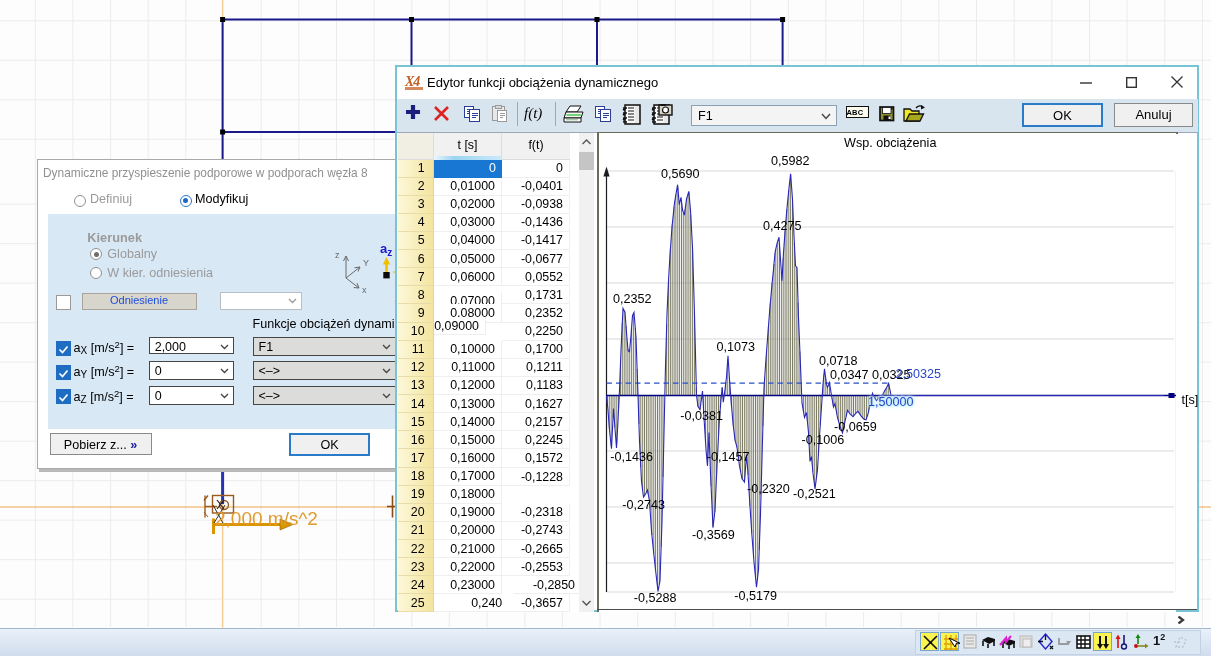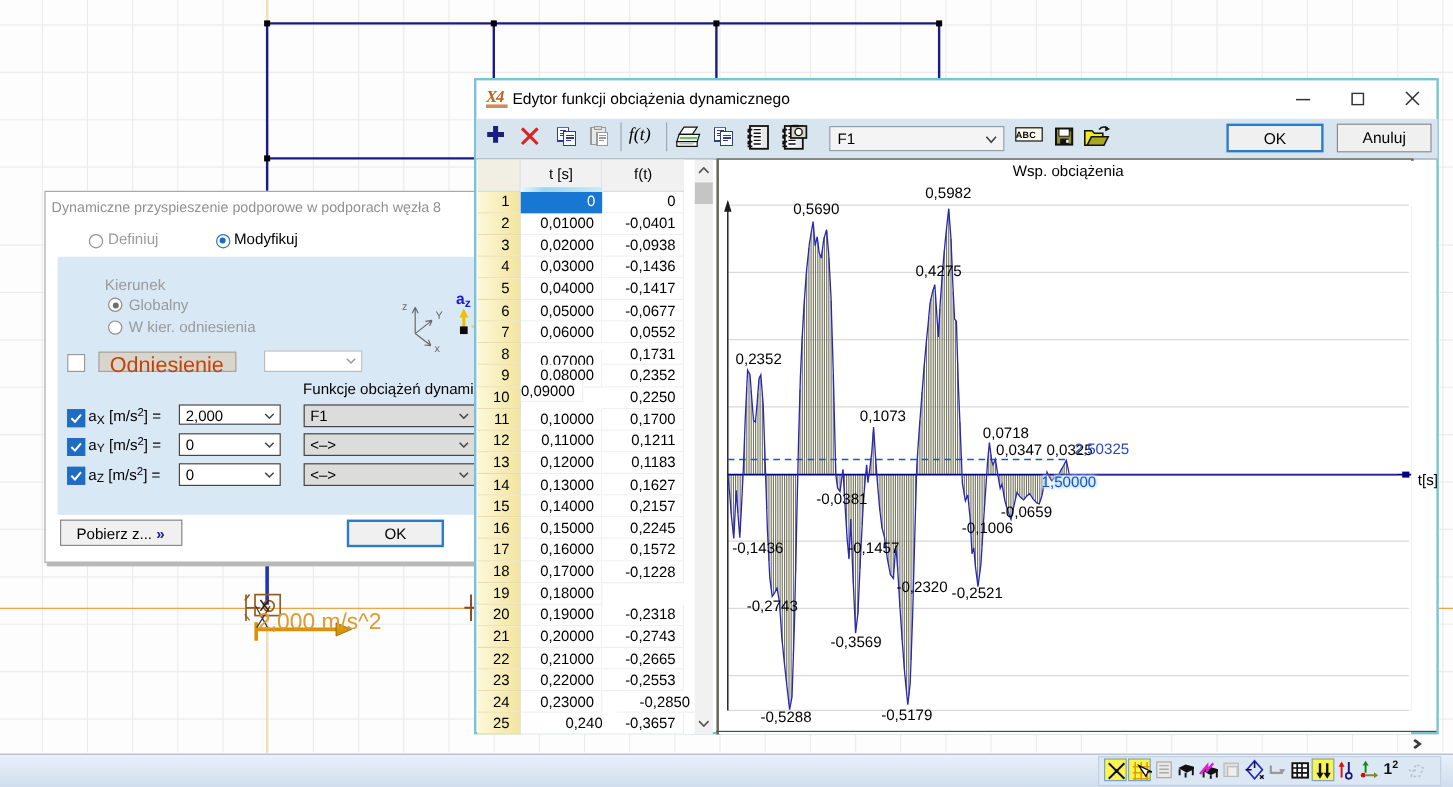--- a/index.html
+++ b/index.html
@@ -109,21 +109,21 @@
 
 <div class="abs" style="left:37px;top:159px;width:360px;height:308px;background:#fff;border:1px solid #a9a9a9;box-shadow:2px 3px 0 #b9b9b9">
  <div class="abs" style="left:5px;top:5.5px;font-size:11.9px;color:#909090;white-space:nowrap">Dynamiczne przyspieszenie podporowe w podporach węzła 8</div>
  <span class="abs" style="left:36px;top:34.5px;width:10px;height:10px;border-radius:50%;border:1px solid #8f8f8f;background:#fff"></span>
     <div class="abs" style="left:52px;top:31.5px;font-size:12.6px;color:#9a9a9a">Definiuj</div>
  <span class="abs" style="left:141.5px;top:34.5px;width:10px;height:10px;border-radius:50%;border:1px solid #2b78c8;background:#fff">
       <span style="position:absolute;left:2.5px;top:2.5px;width:5px;height:5px;border-radius:50%;background:#1b68c8"></span>
     </span>
     <div class="abs" style="left:157px;top:31.5px;font-size:12.6px;color:#000">Modyfikuj</div>
  <div class="abs" style="left:10px;top:53.5px;width:349px;height:215px;background:#d9e8f5"></div>
- <div class="abs" style="left:49.3px;top:69.6px;font-size:12.8px;font-weight:400;color:#9b9b9b">Kierunek</div>
+ <div class="abs" style="left:49.3px;top:69.6px;font-size:12.8px;font-weight:700;color:#9b9b9b">Kierunek</div>
  <span class="abs" style="left:52px;top:88px;width:10px;height:10px;border-radius:50%;border:1px solid #8f8f8f;background:#fff">
       <span style="position:absolute;left:2.5px;top:2.5px;width:5px;height:5px;border-radius:50%;background:#6e6e6e"></span>
     </span>
     <div class="abs" style="left:69.3px;top:87px;font-size:12.6px;color:#9a9a9a">Globalny</div>
  <span class="abs" style="left:52px;top:107px;width:10px;height:10px;border-radius:50%;border:1px solid #8f8f8f;background:#fff"></span>
     <div class="abs" style="left:69.3px;top:105.5px;font-size:12.6px;color:#9a9a9a">W kier. odniesienia</div>
  <svg class="abs" style="left:295px;top:84px" width="40" height="50" viewBox="0 0 40 50">
   <g stroke="#6a6a6a" stroke-width="1" fill="none">
    <path d="M13 34V12M13 12l-2.5 5M13 12l2.5 5"></path>
    <path d="M13 34L27 23M27 23l-5.5 .8M27 23l-2 4.5"></path>
@@ -134,21 +134,21 @@
   <text x="29" y="49" font-size="9" fill="#6a6a6a">x</text>
  </svg>
  <div class="abs" style="left:342px;top:81px;font:700 13px 'Liberation Sans';color:#1818cc">a<span style="font-size:10px;vertical-align:-3px">z</span></div>
  <svg class="abs" style="left:341px;top:96px" width="22" height="26" viewBox="0 0 22 26">
   <path d="M7.5 19V6" stroke="#f0c000" stroke-width="2.6"></path>
       <path d="M3.8 8.5L7.5 1l3.7 7.5z" fill="#f0c000"></path>
   <rect x="4.3" y="16" width="6.4" height="6.4" fill="#0a0a0a"></rect>
   <path d="M14 16c4 0 6 2.5 6 6" stroke="#e2cf60" stroke-width="2" fill="none"></path>
  </svg>
  <span class="abs" style="left:17.5px;top:134.5px;width:13px;height:13px;background:#fff;border:1px solid #9a9a9a"></span>
- <div class="abs" style="left:43.5px;top:132.5px;width:115px;height:17.5px;background:#d8d5cd;border:1px solid #a8a49a;box-sizing:border-box;text-align:center;font-size:18px;color:#c2410c;padding-top:0.5px">Odniesienie</div>
+ <div class="abs" style="left:43.5px;top:132.5px;width:115px;height:17.5px;background:#d8d5cd;border:1px solid #a8a49a;box-sizing:border-box;text-align:center;font-size:11px;color:#1d4ed8;padding-top:0.5px">Odniesienie</div>
  <div class="abs" style="left:182px;top:131.5px;width:82px;height:18px;background:#fff;border:1px solid #b8bec6;box-sizing:border-box">
 <div style="position:absolute;left:5px;top:2px;font-size:12.5px;color:#9a9a9a"></div>
 <svg style="position:absolute;right:4px;top:5px" width="9" height="6" viewBox="0 0 9 6">
         <path d="M1 1l3.5 3.5L8 1" stroke="#9a9a9a" stroke-width="1.3" fill="none"></path>
       </svg>
     </div>
  <div class="abs" style="left:214.5px;top:156.5px;font-size:12.6px;color:#000;white-space:nowrap">Funkcje obciążeń dynamicznych</div>
  <span class="abs" style="left:17.5px;top:180.5px;width:13px;height:13px;background:#1f6dc2;border:1px solid #1f6dc2"><svg width="13" height="13" viewBox="0 0 13 13">
         <path d="M2.5 6.5l3 3 5-6" stroke="#fff" stroke-width="1.7" fill="none"></path>
       </svg></span>

